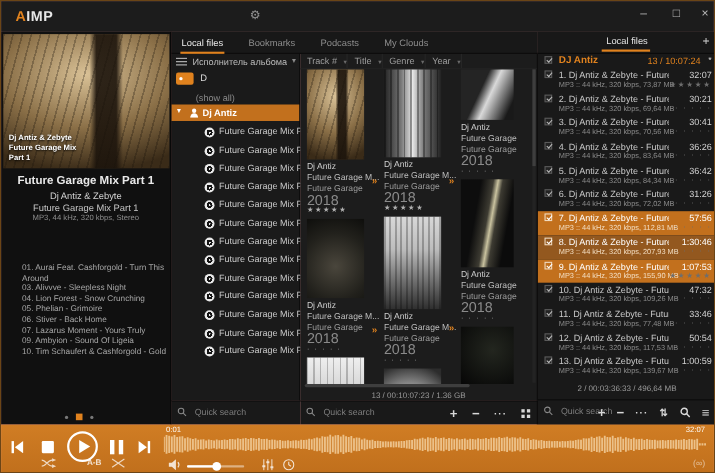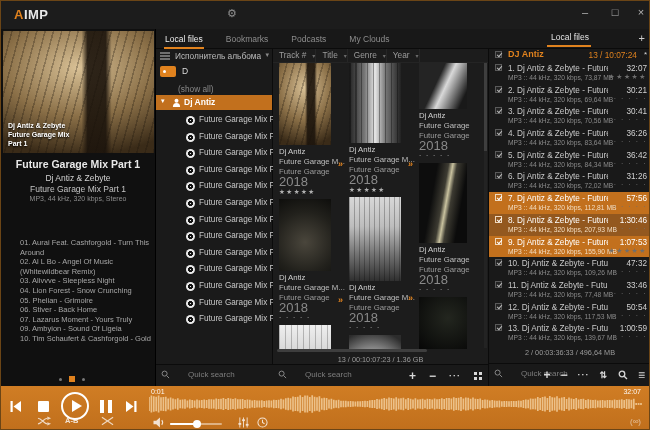--- a/index.html
+++ b/index.html
@@ -97,21 +97,21 @@
   .al-y{font-size:13px;color:#8a8a8a;line-height:10px;}
   .al-stars{font-size:6.5px;letter-spacing:1.5px;color:#b0b0b0;line-height:9px;}
   .chev{position:absolute;right:0;top:96px;font-size:9px;font-weight:bold;color:var(--accent,#e0821e);}
   .vsb{position:absolute;right:1px;top:14px;width:3px;height:285px;background:#232323;}
   .vsb .th{width:3px;height:88px;background:#3e3e3e;}
   .hsb{position:absolute;left:4px;top:300px;width:150px;height:3px;background:#3e3e3e;border-radius:2px;}
   .astatus{position:absolute;left:0;top:306px;width:100%;text-align:center;font-size:7.3px;color:#9a9a9a;}
   
   .bar{position:absolute;top:363px;height:22px;background:#191919;border-top:1px solid #0b0b0b;}
   .bar-tree{left:155px;width:117px;} .bar-albums{left:272px;width:216px;border-right:1px solid #0b0b0b;}
-  .qs{position:absolute;left:5px;top:5px;display:flex;align-items:center;gap:18px;font-size:8px;color:#7d7d7d;}
+  .qs{position:absolute;left:5px;top:5px;display:flex;align-items:center;gap:7px;font-size:8px;color:#7d7d7d;}
   .btns{position:absolute;right:6px;top:0;height:22px;display:flex;align-items:center;gap:13px;}
   .tbtn{font-size:12px;font-weight:bold;color:#d8d8d8;line-height:10px;}
   .tbtn.sm{font-size:9px;letter-spacing:1px;}
   .gridic{position:relative;width:8px;height:8px;}
   .gridic i{position:absolute;width:3px;height:3px;background:#d8d8d8;}
   .gridic i:nth-child(1){left:0;top:0;} .gridic i:nth-child(2){right:0;top:0;}
   .gridic i:nth-child(3){left:0;bottom:0;} .gridic i:nth-child(4){right:0;bottom:0;}
   
   .right{position:absolute;left:488px;top:28px;width:162px;height:357px;background:#191919;}
   .pl-hd{position:absolute;left:0;top:0;width:100%;height:20px;background:#181818;border-bottom:1px solid #0b0b0b;}
@@ -183,21 +183,20 @@
         <div>Part 1</div>
       </div>
     </div>
     <div class="np-title">Future Garage Mix Part 1</div>
     <div class="np-artist">Dj Antiz &amp; Zebyte</div>
     <div class="np-album">Future Garage Mix Part 1</div>
     <div class="np-format">MP3, 44 kHz, 320 kbps, Stereo</div>
     <div class="np-list">
 
     <div>01. Aurai Feat. Cashforgold - Turn This Around</div>
-        <div>02. Al L Bo - Angel Of Music (Whitewildbear Remix)</div>
         <div>03. Alivvve - Sleepless Night</div>
         <div>04. Lion Forest - Snow Crunching</div>
         <div>05. Phelian - Grimoire</div>
         <div>06. Stiver - Back Home</div>
         <div>07. Lazarus Moment - Yours Truly</div>
         <div>09. Ambyion - Sound Of Ligeia</div>
         <div>10. Tim Schaufert &amp; Cashforgold - Gold</div>
       </div>
     <div class="pager">
       <span class="pdot"></span>
@@ -606,21 +605,21 @@
         <i></i>
       </div>
     <svg class="pbtn" style="left:124px;top:14px;" width="13" height="13" viewBox="0 0 13 13">
         <rect x="9.3" y="1" width="2.2" height="11" fill="#fff"></rect>
         <path d="M1 1l7.5 5.5L1 12z" fill="#fff"></path>
       </svg>
     <svg class="subic" style="left:36px;" width="15" height="10" viewBox="0 0 16 10">
         <path d="M1 2c4 0 6 6 10 6M1 8c4 0 6-6 10-6" stroke="rgba(255,255,255,.9)" fill="none" stroke-width="1.2"></path>
         <path d="M11 6.2l4 1.8-4 1.8zM11 .2L15 2l-4 1.8z" fill="rgba(255,255,255,.9)"></path>
       </svg>
-    <span class="subic ab" style="left:64px;">A-B</span>
+    <span class="subic ab" style="left:78px;">A-B</span>
     <svg class="subic" style="left:100px;" width="13" height="10" viewBox="0 0 14 10">
         <path d="M1 1l12 8M13 1L1 9" stroke="rgba(255,255,255,.9)" fill="none" stroke-width="1.2"></path>
       </svg>
     <span class="wf-el">0:01</span>
     <span class="wf-du">32:07</span>
     <svg class="wf" id="wf" viewBox="0 0 494 20" preserveAspectRatio="none">
         <path d="M0.0 3.1V16.9M2.4 1.4V18.6M4.8 2.2V17.8M7.2 2.8V17.2M9.6 1.4V18.6M12.0 3.3V16.7M14.4 2.9V17.1M16.8 2.7V17.3M19.2 4.5V15.5M21.6 3.4V16.6M24.0 4.4V15.6M26.4 5.2V14.8M28.8 4.3V15.7M31.2 5.7V14.3M33.6 5.5V14.5M36.0 5.3V14.7M38.4 6.4V13.6M40.8 5.6V14.4M43.2 6.0V14.0M45.6 6.4V13.6M48.0 5.6V14.4M50.4 6.3V13.7M52.8 5.9V14.1M55.2 5.5V14.5M57.6 6.1V13.9M60.0 5.2V14.8M62.4 5.2V14.8M64.8 5.5V14.5M67.2 4.4V15.6M69.6 5.1V14.9M72.0 4.7V15.3M74.4 4.1V15.9M76.8 5.0V15.0M79.2 4.1V15.9M81.6 4.4V15.6M84.0 5.1V14.9M86.4 4.2V15.8M88.8 5.2V14.8M91.2 5.2V14.8M93.6 4.9V15.1M96.0 6.0V14.0M98.4 5.5V14.5M100.8 5.8V14.2M103.2 6.5V13.5M105.6 5.9V14.1M108.0 6.6V13.4M110.4 6.6V13.4M112.8 6.2V13.8M115.2 6.9V13.1M117.6 6.4V13.6M120.0 6.3V13.7M122.4 6.6V13.4M124.8 5.8V14.2M127.2 6.1V13.9M129.6 5.8V14.2M132.0 4.8V15.2M134.4 5.4V14.6M136.8 4.3V15.7M139.2 3.8V16.2M141.6 4.3V15.7M144.0 2.5V17.5M146.4 3.1V16.9M148.8 2.8V17.2M151.2 1.3V18.7M153.6 2.9V17.1M156.0 1.6V18.4M158.4 1.4V18.6M160.8 2.9V17.1M163.2 1.3V18.7M165.6 2.7V17.3M168.0 3.2V16.8M170.4 2.3V17.7M172.8 4.3V15.7M175.2 3.8V16.2M177.6 4.0V16.0M180.0 5.5V14.5M182.4 4.7V15.3M184.8 5.7V14.3M187.2 6.2V13.8M189.6 5.8V14.2M192.0 6.8V13.2M194.4 6.7V13.3M196.8 6.8V13.2M199.2 7.3V12.7M201.6 7.1V12.9M204.0 7.3V12.7M206.4 7.4V12.6M208.8 7.2V12.8M211.2 7.3V12.7M213.6 7.1V12.9M216.0 6.8V13.2M218.4 6.9V13.1M220.8 6.2V13.8M223.2 6.1V13.9M225.6 5.9V14.1M228.0 4.9V15.1M230.4 5.4V14.6M232.8 4.7V15.3M235.2 4.0V16.0M237.6 4.8V15.2M240.0 3.6V16.4M242.4 4.0V16.0M244.8 4.5V15.5M247.2 3.2V16.8M249.6 4.6V15.4M252.0 4.2V15.8M254.4 3.7V16.3M256.8 5.2V14.8M259.2 4.1V15.9M261.6 4.7V15.3M264.0 5.4V14.6M266.4 4.3V15.7M268.8 5.5V14.5M271.2 5.2V14.8M273.6 4.7V15.3M276.0 5.8V14.2M278.4 4.8V15.2M280.8 5.1V14.9M283.2 5.6V14.4M285.6 4.5V15.5M288.0 5.2V14.8M290.4 4.9V15.1M292.8 4.2V15.8M295.2 5.1V14.9M297.6 4.0V16.0M300.0 4.0V16.0M302.4 4.5V15.5M304.8 3.2V16.8M307.2 4.1V15.9M309.6 3.8V16.2M312.0 3.0V17.0M314.4 4.4V15.6M316.8 3.4V16.6M319.2 3.7V16.3M321.6 4.7V15.3M324.0 3.6V16.4M326.4 4.8V15.2M328.8 5.0V15.0M331.2 4.5V15.5M333.6 5.9V14.1M336.0 5.4V14.6M338.4 5.7V14.3M340.8 6.5V13.5M343.2 5.9V14.1M345.6 6.6V13.4M348.0 6.8V13.2M350.4 6.6V13.4M352.8 7.2V12.8M355.2 7.0V13.0M357.6 7.0V13.0M360.0 7.3V12.7M362.4 7.0V13.0M364.8 7.1V12.9M367.2 7.0V13.0M369.6 6.5V13.5M372.0 6.7V13.3M374.4 6.0V14.0M376.8 5.6V14.4M379.2 5.8V14.2M381.6 4.5V15.5M384.0 4.7V15.3M386.4 4.5V15.5M388.8 3.1V16.9M391.2 4.1V15.9M393.6 3.1V16.9M396.0 2.6V17.4M398.4 3.9V16.1M400.8 2.1V17.9M403.2 3.2V16.8M405.6 3.6V16.4M408.0 2.2V17.8M410.4 4.2V15.8M412.8 3.4V16.6M415.2 3.1V16.9M417.6 4.9V15.1M420.0 3.4V16.6M422.4 4.4V15.6M424.8 5.0V15.0M427.2 3.9V16.1M429.6 5.4V14.6M432.0 5.0V15.0M434.4 4.8V15.2M436.8 5.9V14.1M439.2 5.2V14.8M441.6 5.8V14.2M444.0 6.1V13.9M446.4 5.7V14.3M448.8 6.4V13.6M451.2 6.2V13.8M453.6 6.0V14.0M456.0 6.5V13.5M458.4 6.0V14.0M460.8 6.1V13.9M463.2 6.3V13.7M465.6 5.6V14.4M468.0 6.0V14.0M470.4 5.7V14.3M472.8 5.2V14.8M475.2 5.9V14.1M477.6 5.1V14.9M480.0 5.3V14.7M482.4 5.8V14.2M484.8 4.8V15.2M487.2 9.0V11.0M489.6 9.0V11.0M492.0 9.0V11.0" stroke="#ecc189" stroke-width="1.7" fill="none"></path>
       </svg>
     <svg class="subic" style="left:151px;top:31px;" width="14" height="11" viewBox="0 0 14 12">
         <path d="M1 4h3l4-3.5v11L4 8H1z" fill="#fff"></path>

